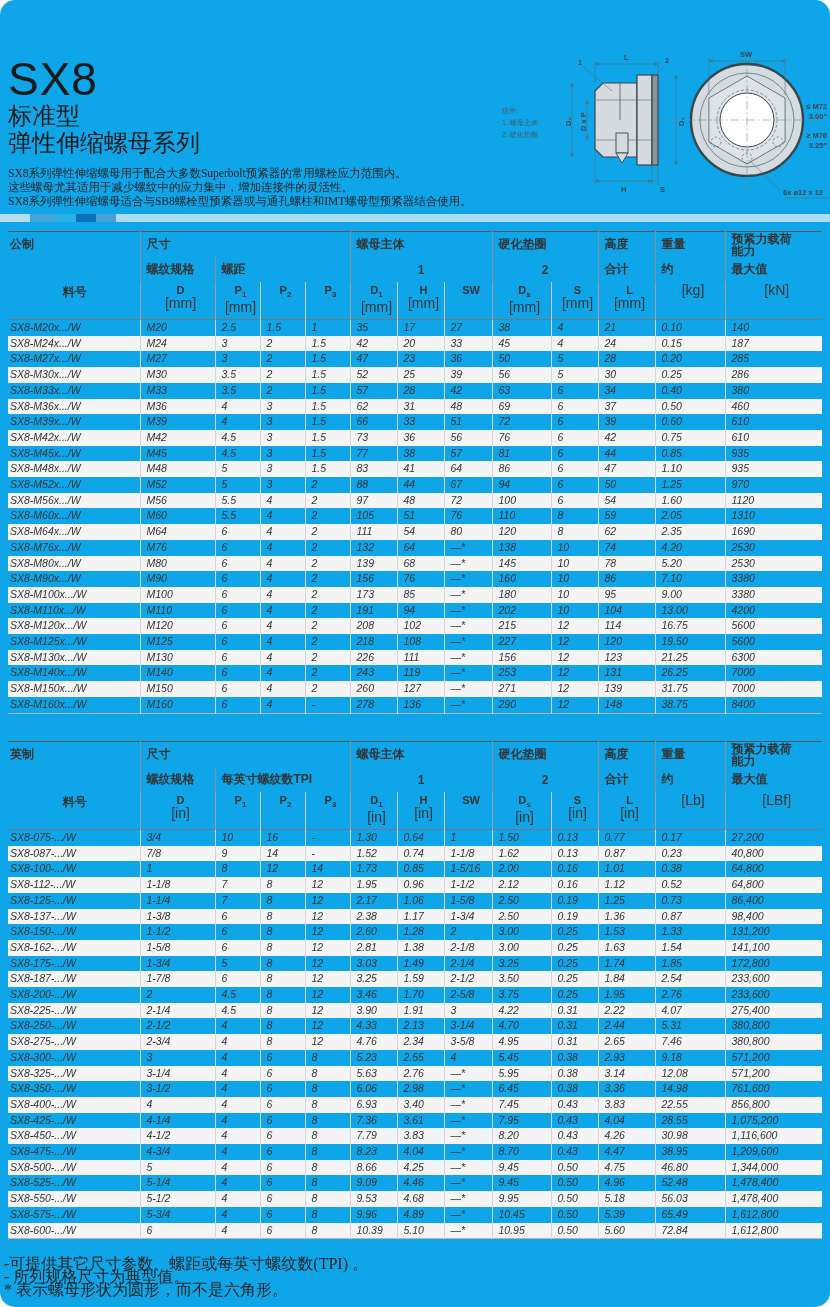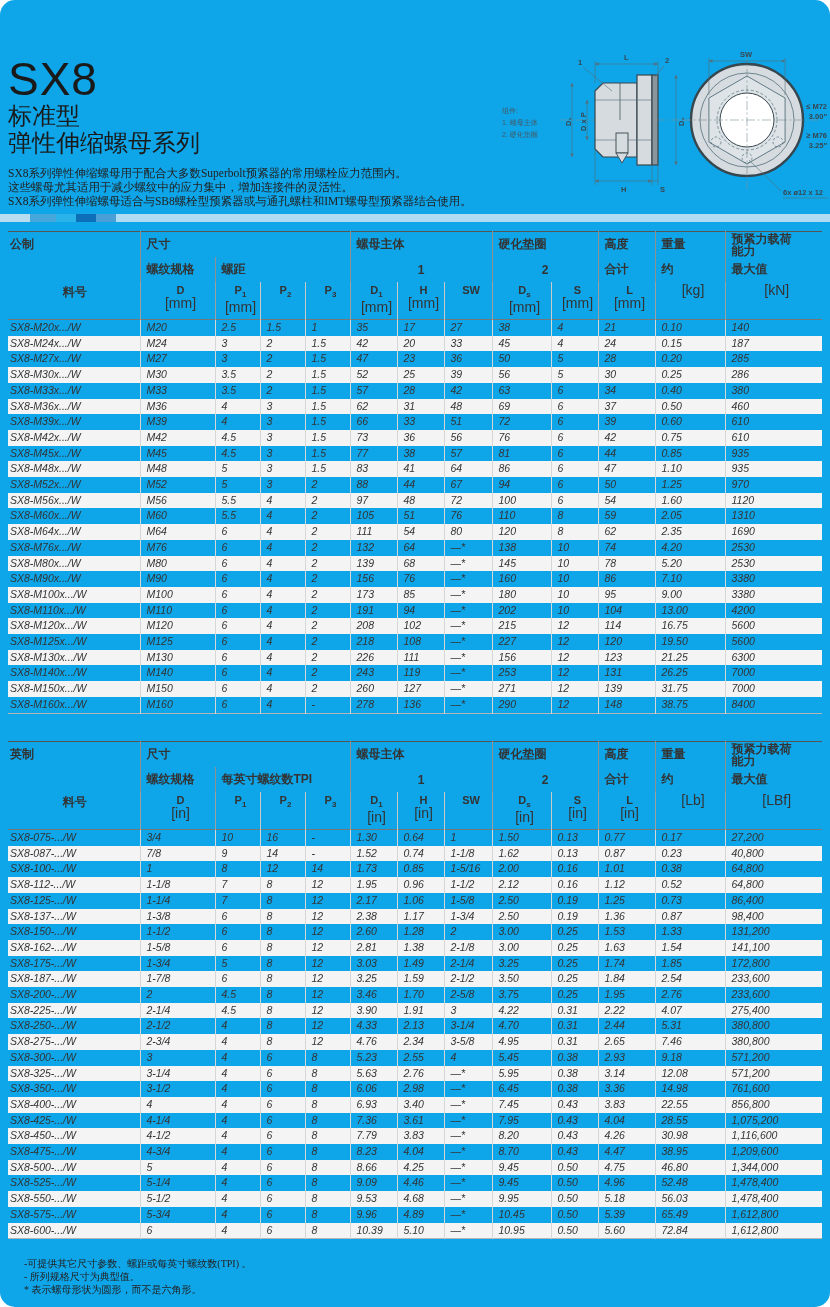--- a/index.html
+++ b/index.html
@@ -47,22 +47,22 @@
   .rowC th.g{border-left:1px solid #9f9f9f;}
   .rowC .sym{font-size:11px;line-height:13px;font-weight:bold;}
   .rowC .sym sub{font-size:8px;}
   .rowC .unit{font-size:14px;line-height:13px;font-weight:400;}
   tbody td{height:15.7px;line-height:15.7px;padding:0 0 0 6px;white-space:nowrap;overflow:hidden;}
   tbody td.part{padding-left:2px;}
   tbody td + td{border-left:1px solid #d6d6d6;}
   tbody tr:nth-child(even){background:#f4f4f4;}
 
   
-  .notes{position:absolute;left:24px;top:1257px;font-family:"Liberation Serif","DejaVu Serif",serif;
-         font-size:10px;line-height:13px;color:#222;}
+  .notes{position:absolute;left:4px;top:1257px;font-family:"Liberation Serif","DejaVu Serif",serif;
+         font-size:16px;line-height:13px;color:#222;}
   .notes p{margin:0;}
 </style>
 </head>
 <body>
 
 <div class="page">
 
   <div class="hdr">
     <h1>SX8</h1>
     <div class="sub">标准型</div>

